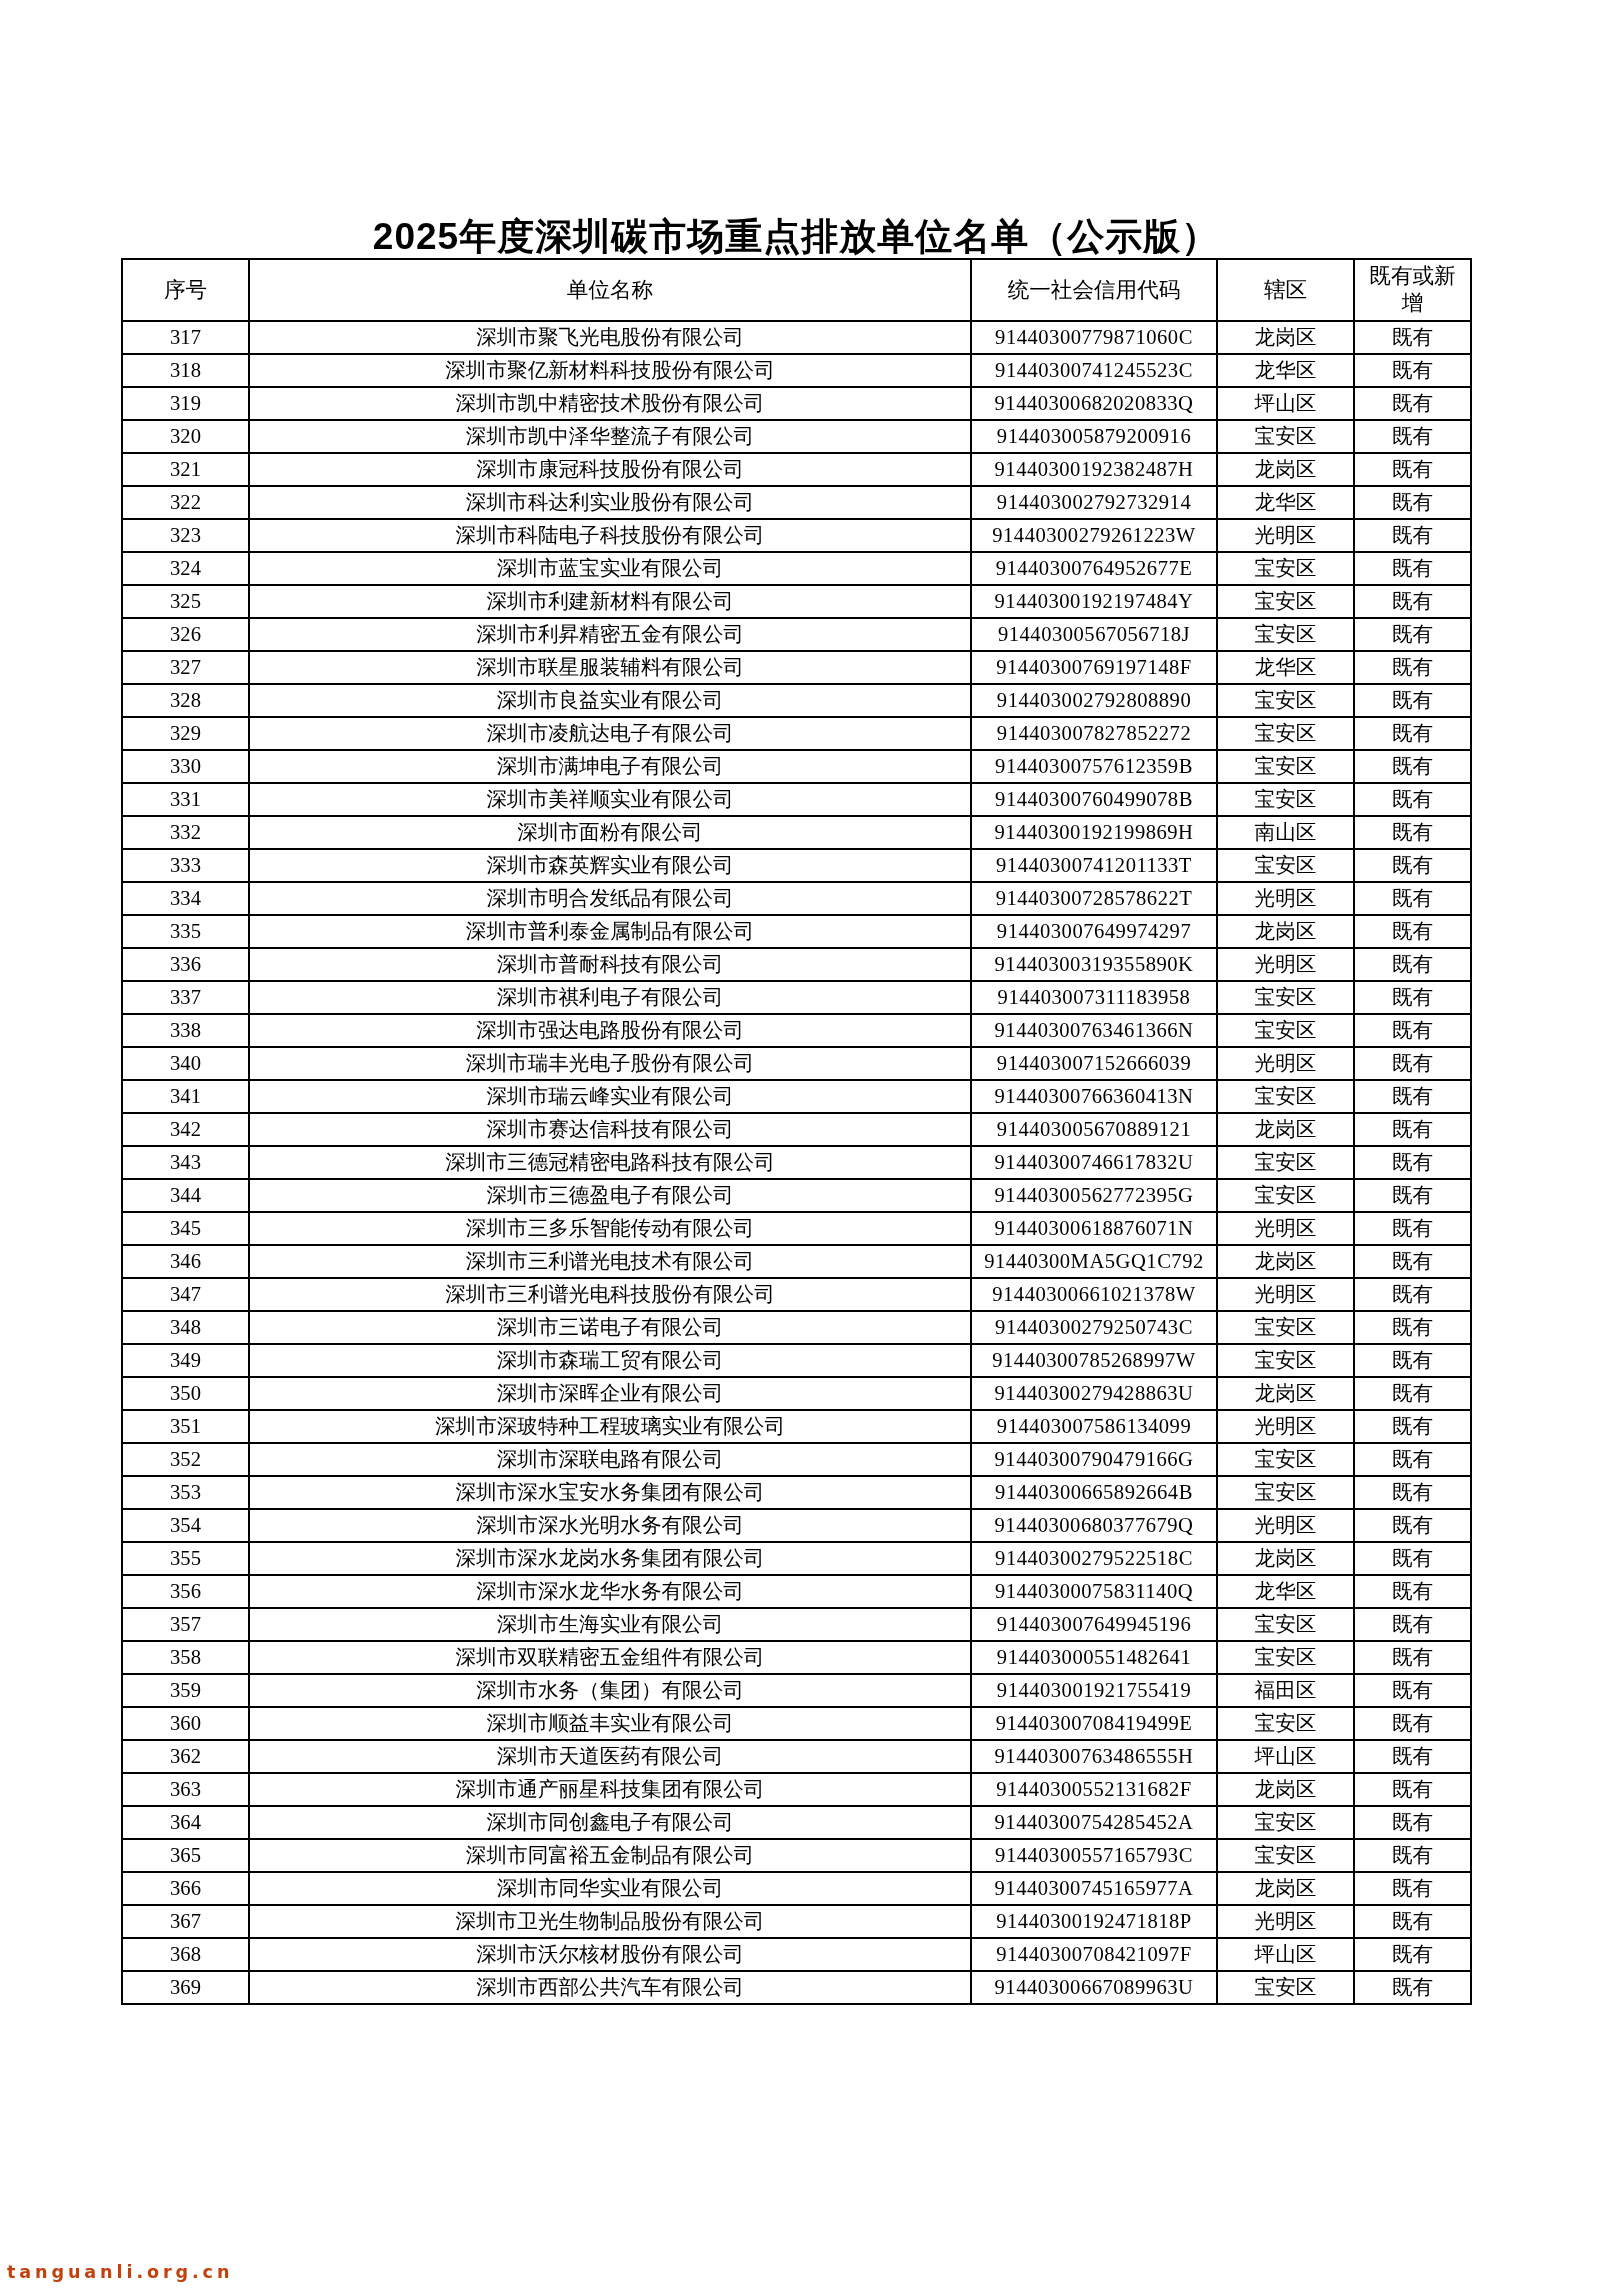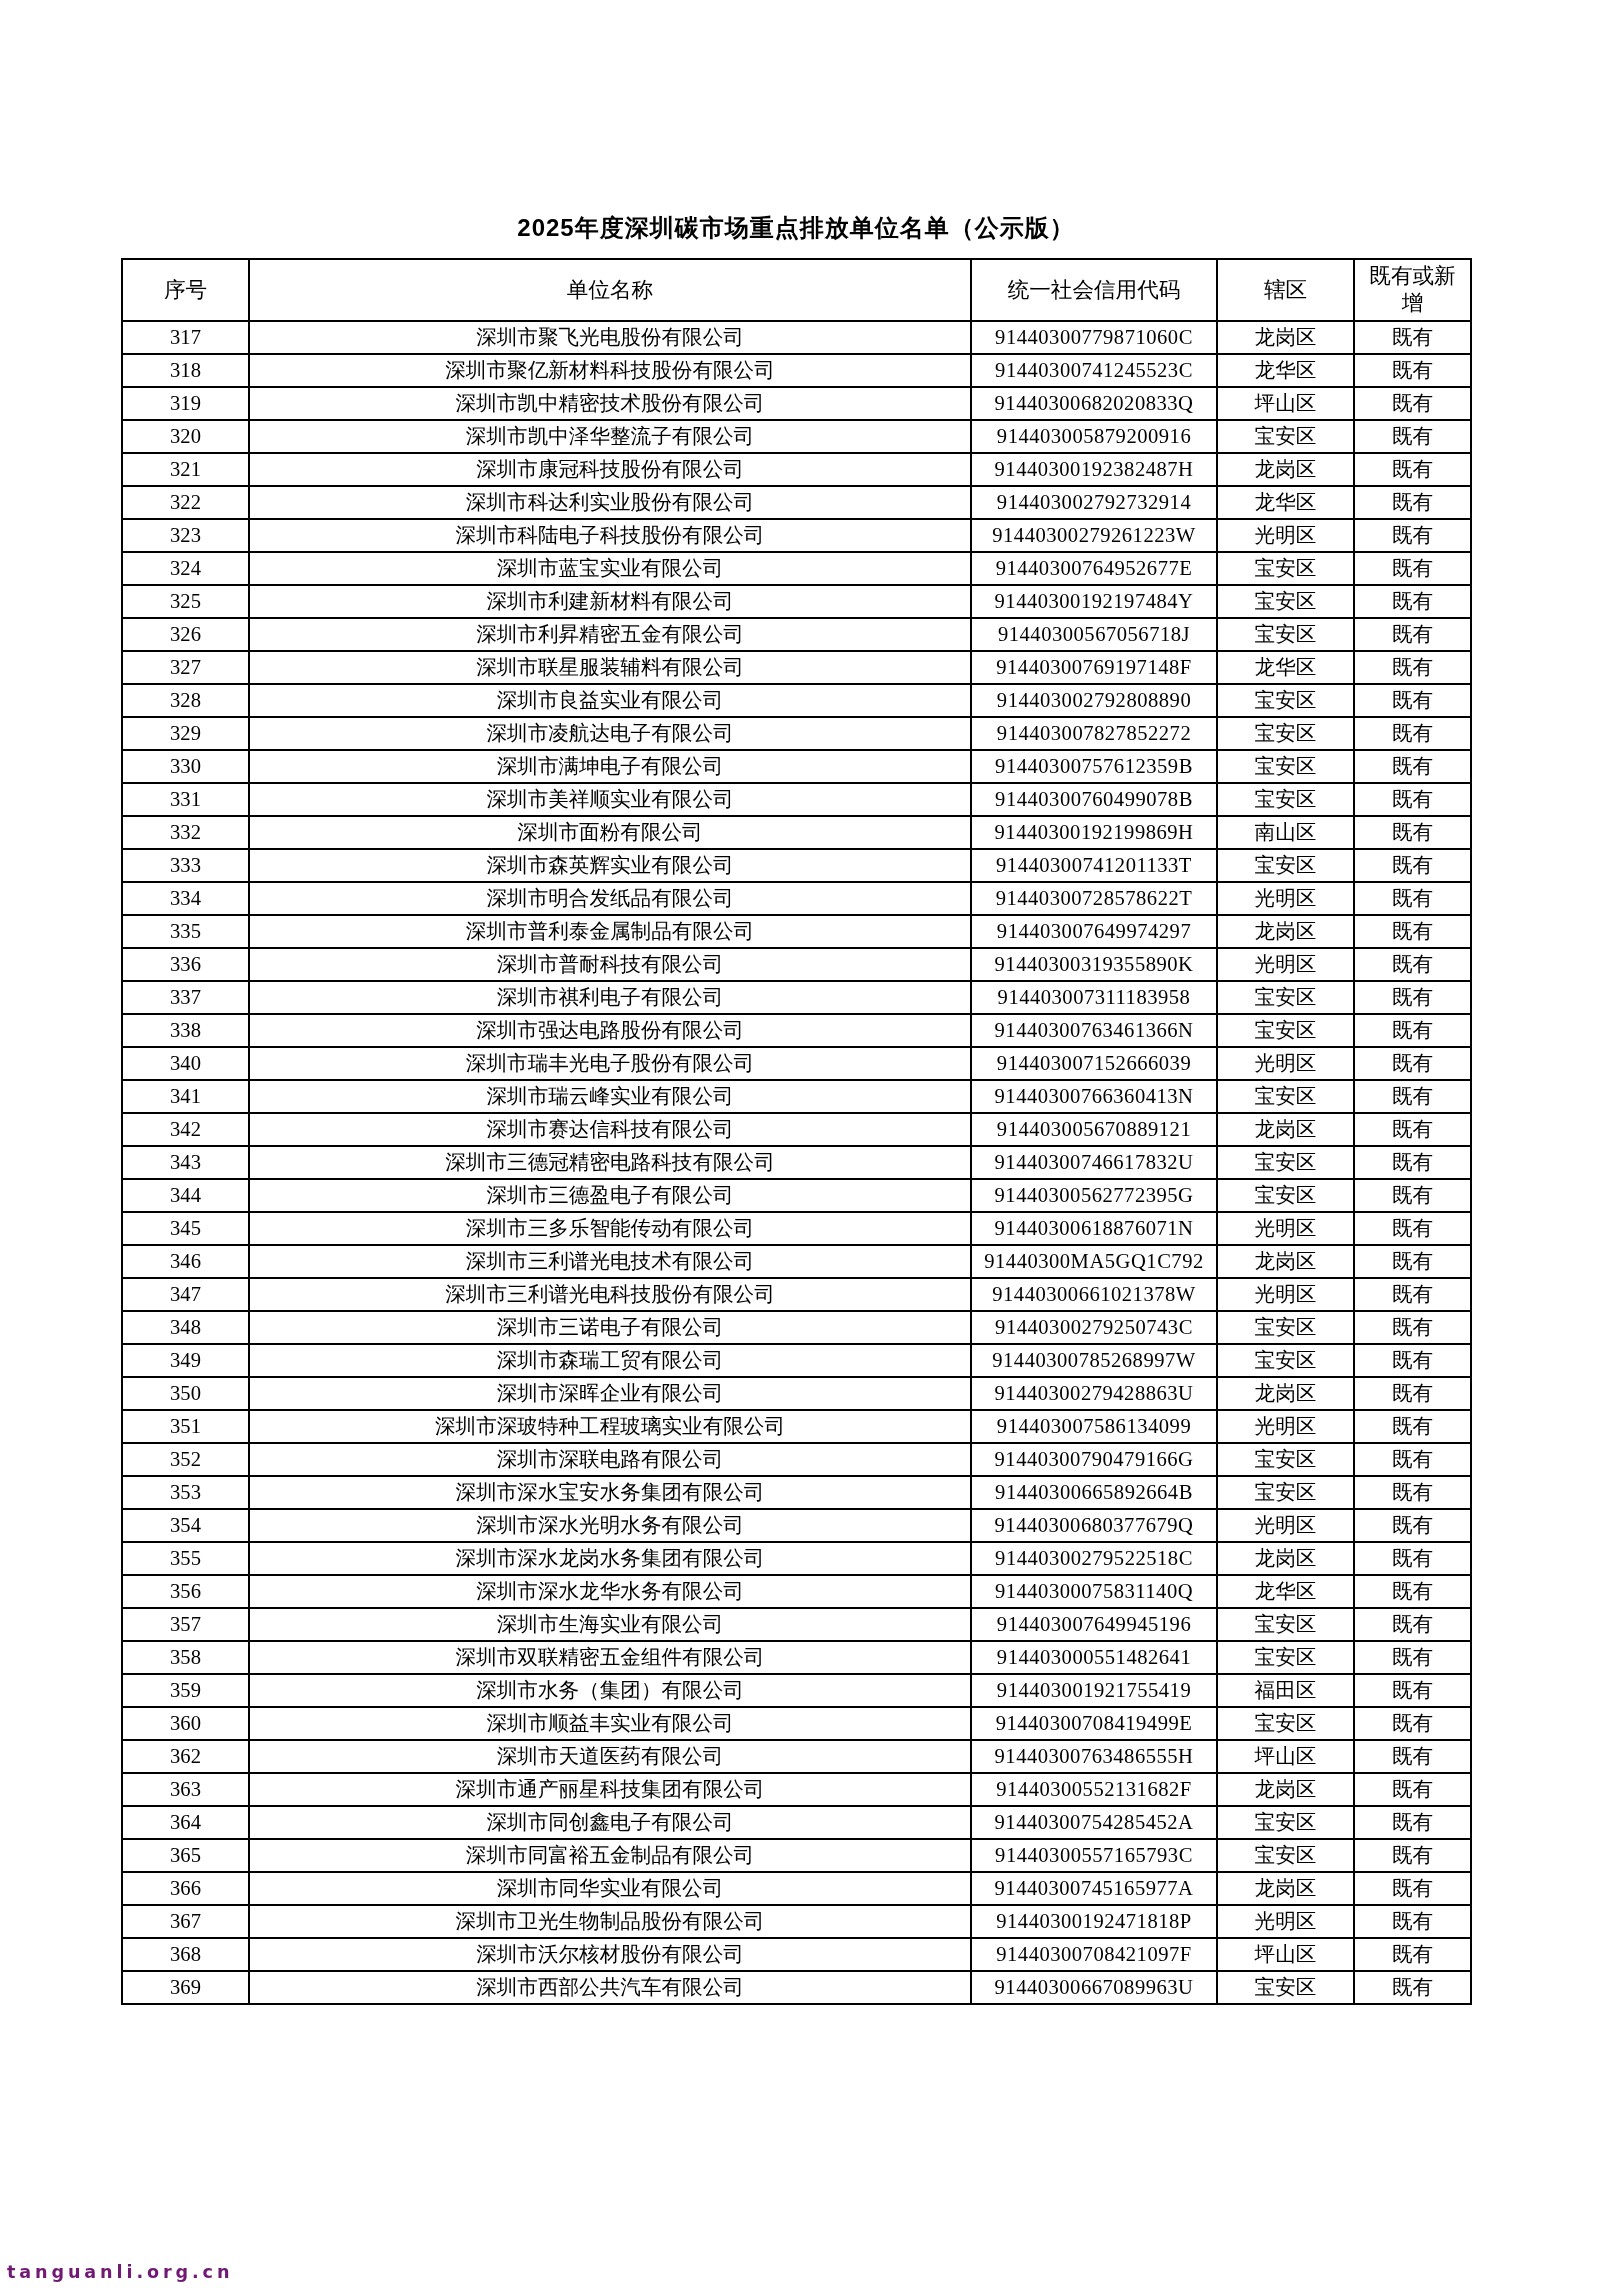--- a/index.html
+++ b/index.html
@@ -10,21 +10,21 @@
     font-family:"Liberation Serif","DejaVu Serif",serif;
     color:#000;
     overflow:hidden;
   }
   .doc-title{
     position:absolute;
     top:212px;left:121px;width:1350px;
     text-align:center;
     font-family:"Liberation Sans","DejaVu Sans",sans-serif;
     font-weight:700;
-    font-size:24px;
+    font-size:37px;
     letter-spacing:1px;
     white-space:nowrap;
   }
   .table-wrap{
     position:absolute;
     left:121px;top:258px;width:1321px;
   }
   table{
     border-collapse:collapse;
     width:100%;
@@ -50,21 +50,21 @@
   td.c0{font-family:"Liberation Serif","DejaVu Serif",serif;}
   td.c2{letter-spacing:0.5px;}
   .watermark{
     position:absolute;
     left:6.9px;
     top:2262px;
     font-family:"DejaVu Sans","Liberation Sans",sans-serif;
     font-weight:700;
     font-size:17.6px;
     letter-spacing:3.9px;
-    color:#701a75;
+    color:#c2410c;
   }
 </style>
 </head>
 <body>
 
 <div class="doc-title">2025年度深圳碳市场重点排放单位名单（公示版）</div>
 
 <div class="table-wrap">
   <table>
     <colgroup>

